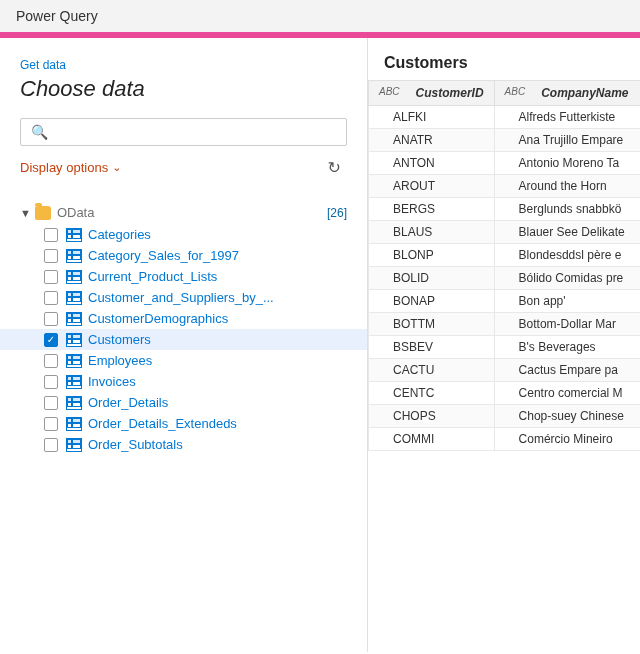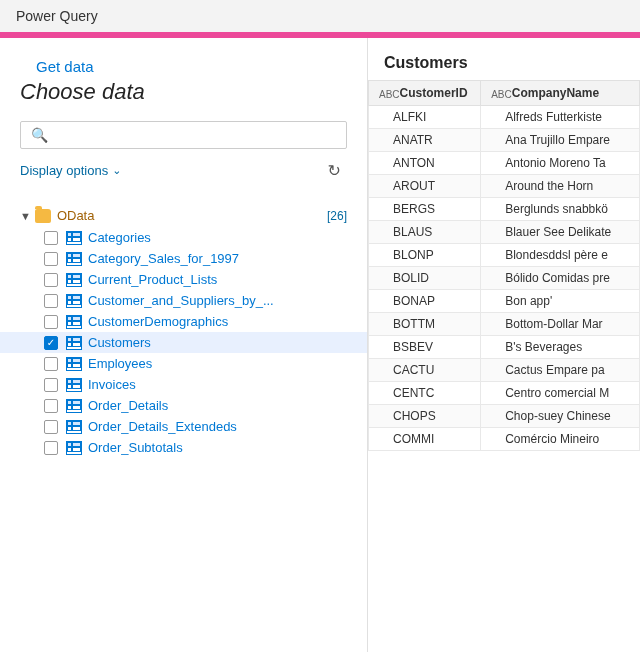--- a/index.html
+++ b/index.html
@@ -37,24 +37,23 @@
       flex-direction: column;
       padding: 0;
       overflow: hidden;
     }
 
     .left-top {
       padding: 20px 20px 10px 20px;
     }
 
     .get-data-label {
-      font-size: 15px;
+      font-size: 12px;
       color: #0078d4;
       margin-bottom: 4px;
-      margin-left: 16px;
     }
 
     .choose-data-title {
       font-size: 22px;
       font-weight: 300;
       color: #252525;
       margin-bottom: 16px;
       font-style: italic;
     }
 
@@ -86,21 +85,21 @@
     .display-options-row {
       display: flex;
       align-items: center;
       justify-content: space-between;
       margin-bottom: 8px;
     }
 
     .display-options-btn {
       display: flex;
       align-items: center;
-      color: #0369a1;
+      color: #c2410c;
       font-size: 13px;
       cursor: pointer;
       background: none;
       border: none;
       padding: 0;
     }
 
     .display-options-btn .chevron {
       margin-left: 4px;
       font-size: 11px;
@@ -151,21 +150,21 @@
       top: -3px;
       left: 0;
       width: 7px;
       height: 3px;
       background: #f5b942;
       border-radius: 2px 2px 0 0;
     }
 
     .folder-name {
       font-size: 13px;
-      color: #a16207;
+      color: #737373;
       flex: 1;
     }
 
     .count-badge {
       color: #0369a1;
       font-size: 12px;
       margin-left: 8px;
       text-align: center;
     }
 
@@ -265,22 +264,23 @@
       text-align: left;
       font-weight: 600;
       white-space: nowrap;
       position: sticky;
       top: 0;
       z-index: 1;
     }
 
     .data-table thead th .col-header-inner {
       display: flex;
-      align-items: flex-end;
-      gap: 0;
+      align-items: flex-start;
+      gap: 16px;
+      font-style: italic;
     }
 
     .col-type-icon {
       font-size: 10px;
       color: #666;
       font-weight: normal;
     }
 
     .data-table tbody td {
       border: 1px solid #e8e8e8;

